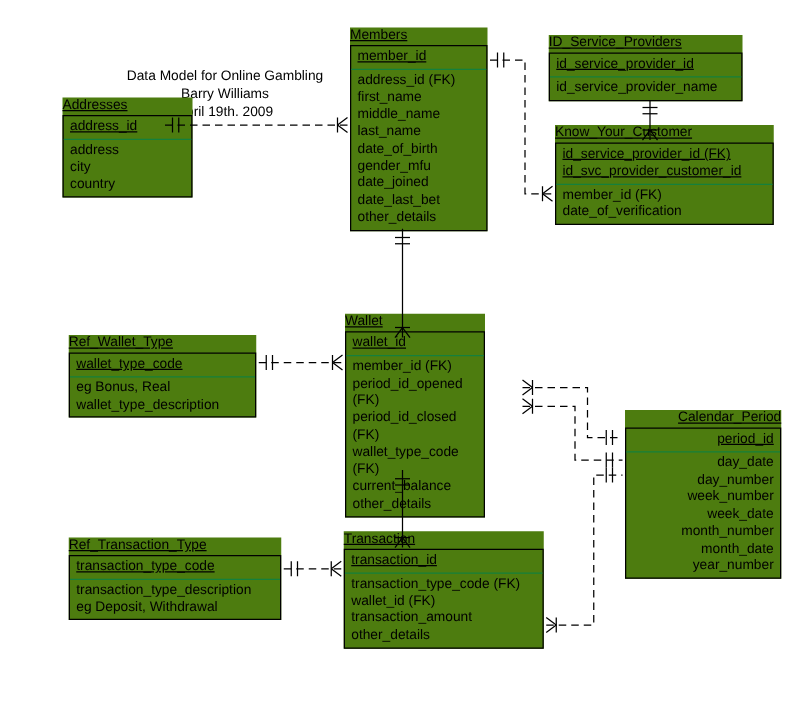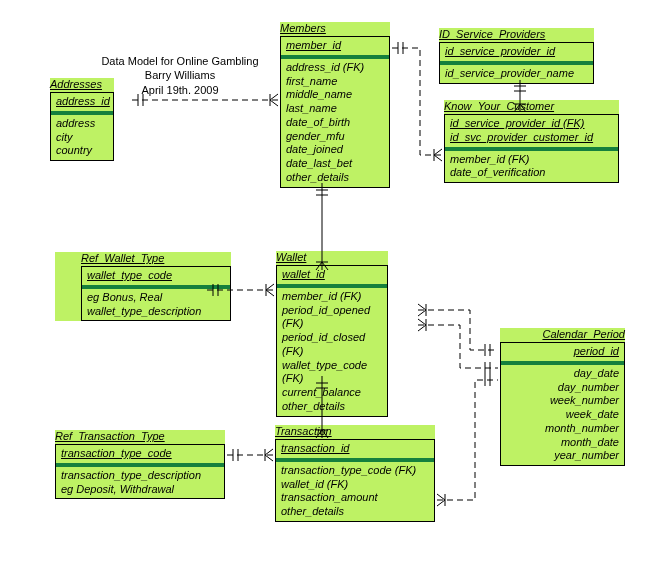--- a/index.html
+++ b/index.html
@@ -14,37 +14,36 @@
     position: relative;
     overflow: hidden;
   }
   .title-block {
     position: absolute;
     text-align: center;
     line-height: 1.3;
   }
   .entity {
     position: absolute;
-    background: #bef264;
-    font-style: italic;
+    background: #4d7c0f;
   }
   .entity-title {
     text-decoration: underline;
     margin-bottom: 2px;
     white-space: nowrap;
   }
   .entity-box {
     border: 1px solid #000;
   }
   .entity-section {
     padding: 2px 5px 2px 5px;
     line-height: 1.25;
   }
   .entity-section + .entity-section {
-    border-top: 4px solid #15803d;
+    border-top: 1px solid #15803d;
   }
   .pk { text-decoration: underline; }
   svg.wires {
     position: absolute;
     left: 0; top: 0;
     width: 645px; height: 570px;
     pointer-events: none;
   }
   svg.wires line, svg.wires path, svg.wires polyline {
     stroke: #000;
@@ -55,21 +54,21 @@
 </style>
 </head>
 <body>
 
 <div class="title-block" style="left:85px; top:10px; width:190px;margin-top:44px;">
   <div>Data Model for Online Gambling</div>
   <div>Barry Williams</div>
   <div>April 19th. 2009</div>
 </div>
 
-<div class="entity" style="left:50px; top:78px; width:64px;">
+<div class="entity" style="left:50px; top:78px; width:104px;">
   <div class="entity-title">Addresses</div>
   <div class="entity-box">
     <div class="entity-section"><span class="pk">address_id</span></div>
     <div class="entity-section">
       <div>address</div>
       <div>city</div>
       <div>country</div>
     </div>
   </div>
 </div>
@@ -109,21 +108,21 @@
       <span class="pk">id_service_provider_id (FK)</span><br>
       <span class="pk">id_svc_provider_customer_id</span>
     </div>
     <div class="entity-section">
       <div>member_id (FK)</div>
       <div>date_of_verification</div>
     </div>
   </div>
 </div>
 
-<div class="entity" style="left:55px; top:252px; width:150px;padding-left:26px;">
+<div class="entity" style="left:55px; top:268px; width:150px;">
   <div class="entity-title">Ref_Wallet_Type</div>
   <div class="entity-box">
     <div class="entity-section"><span class="pk">wallet_type_code</span></div>
     <div class="entity-section">
       <div>eg Bonus, Real</div>
       <div>wallet_type_description</div>
     </div>
   </div>
 </div>
 

